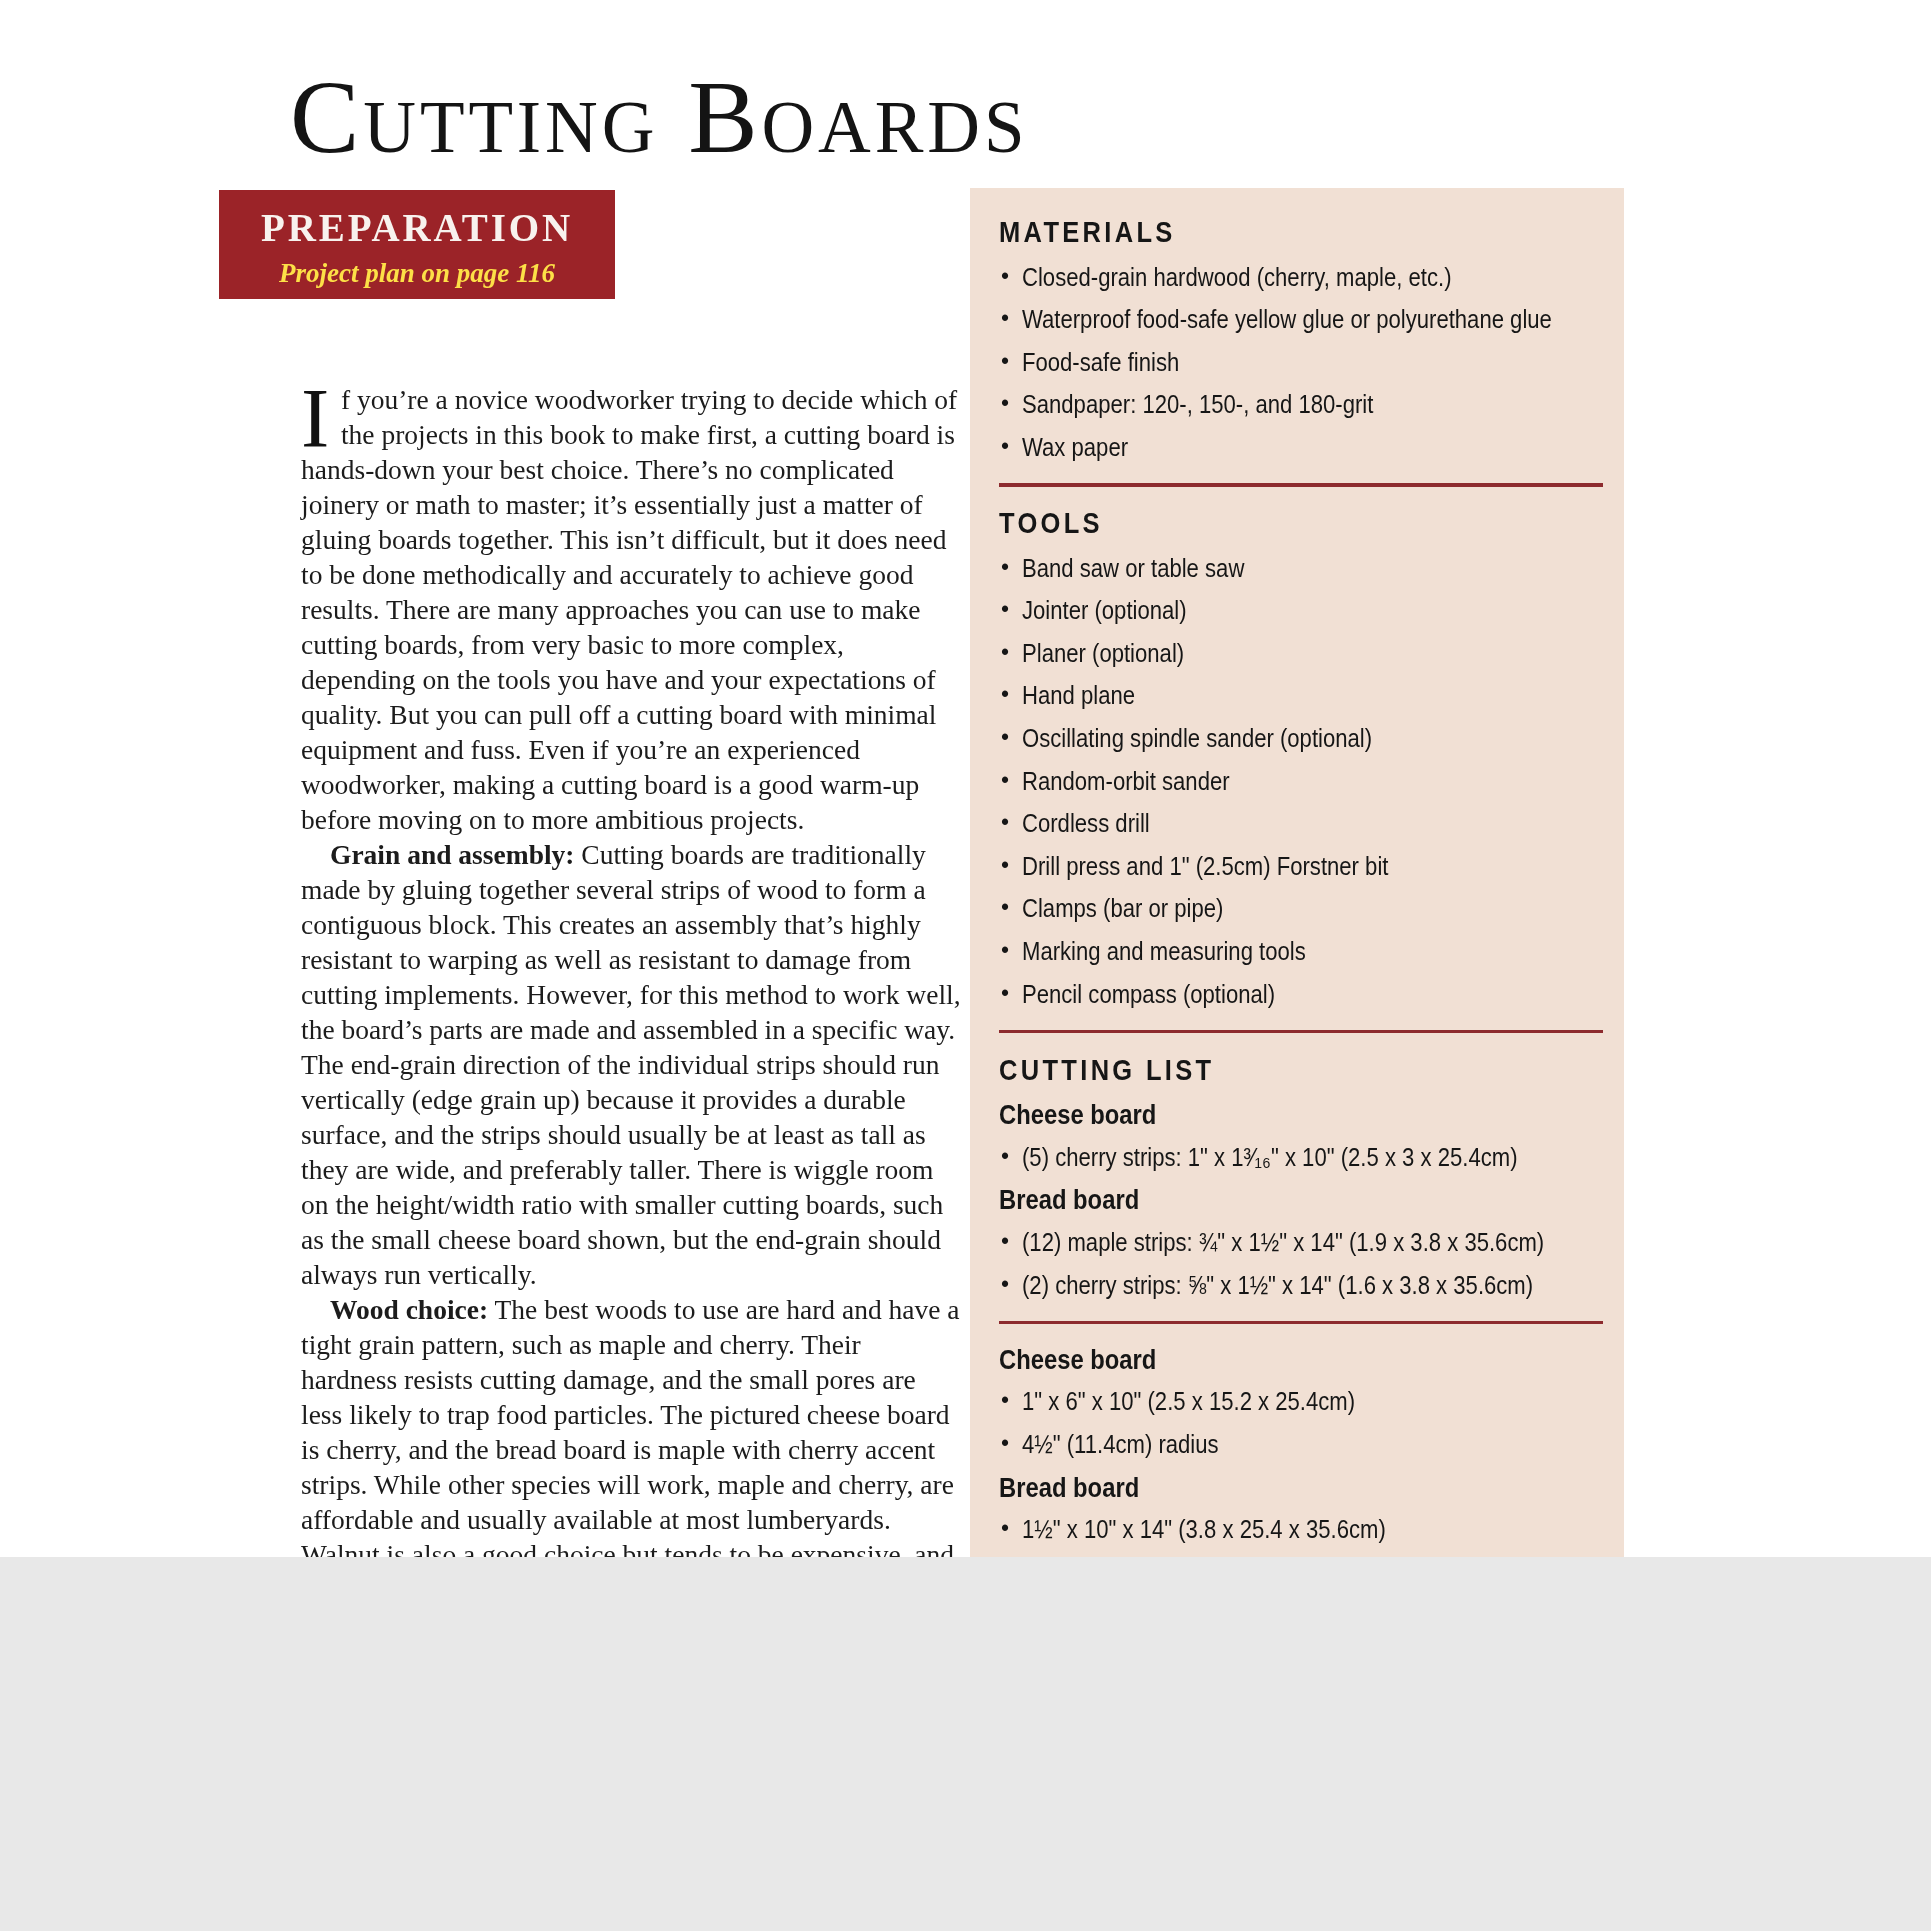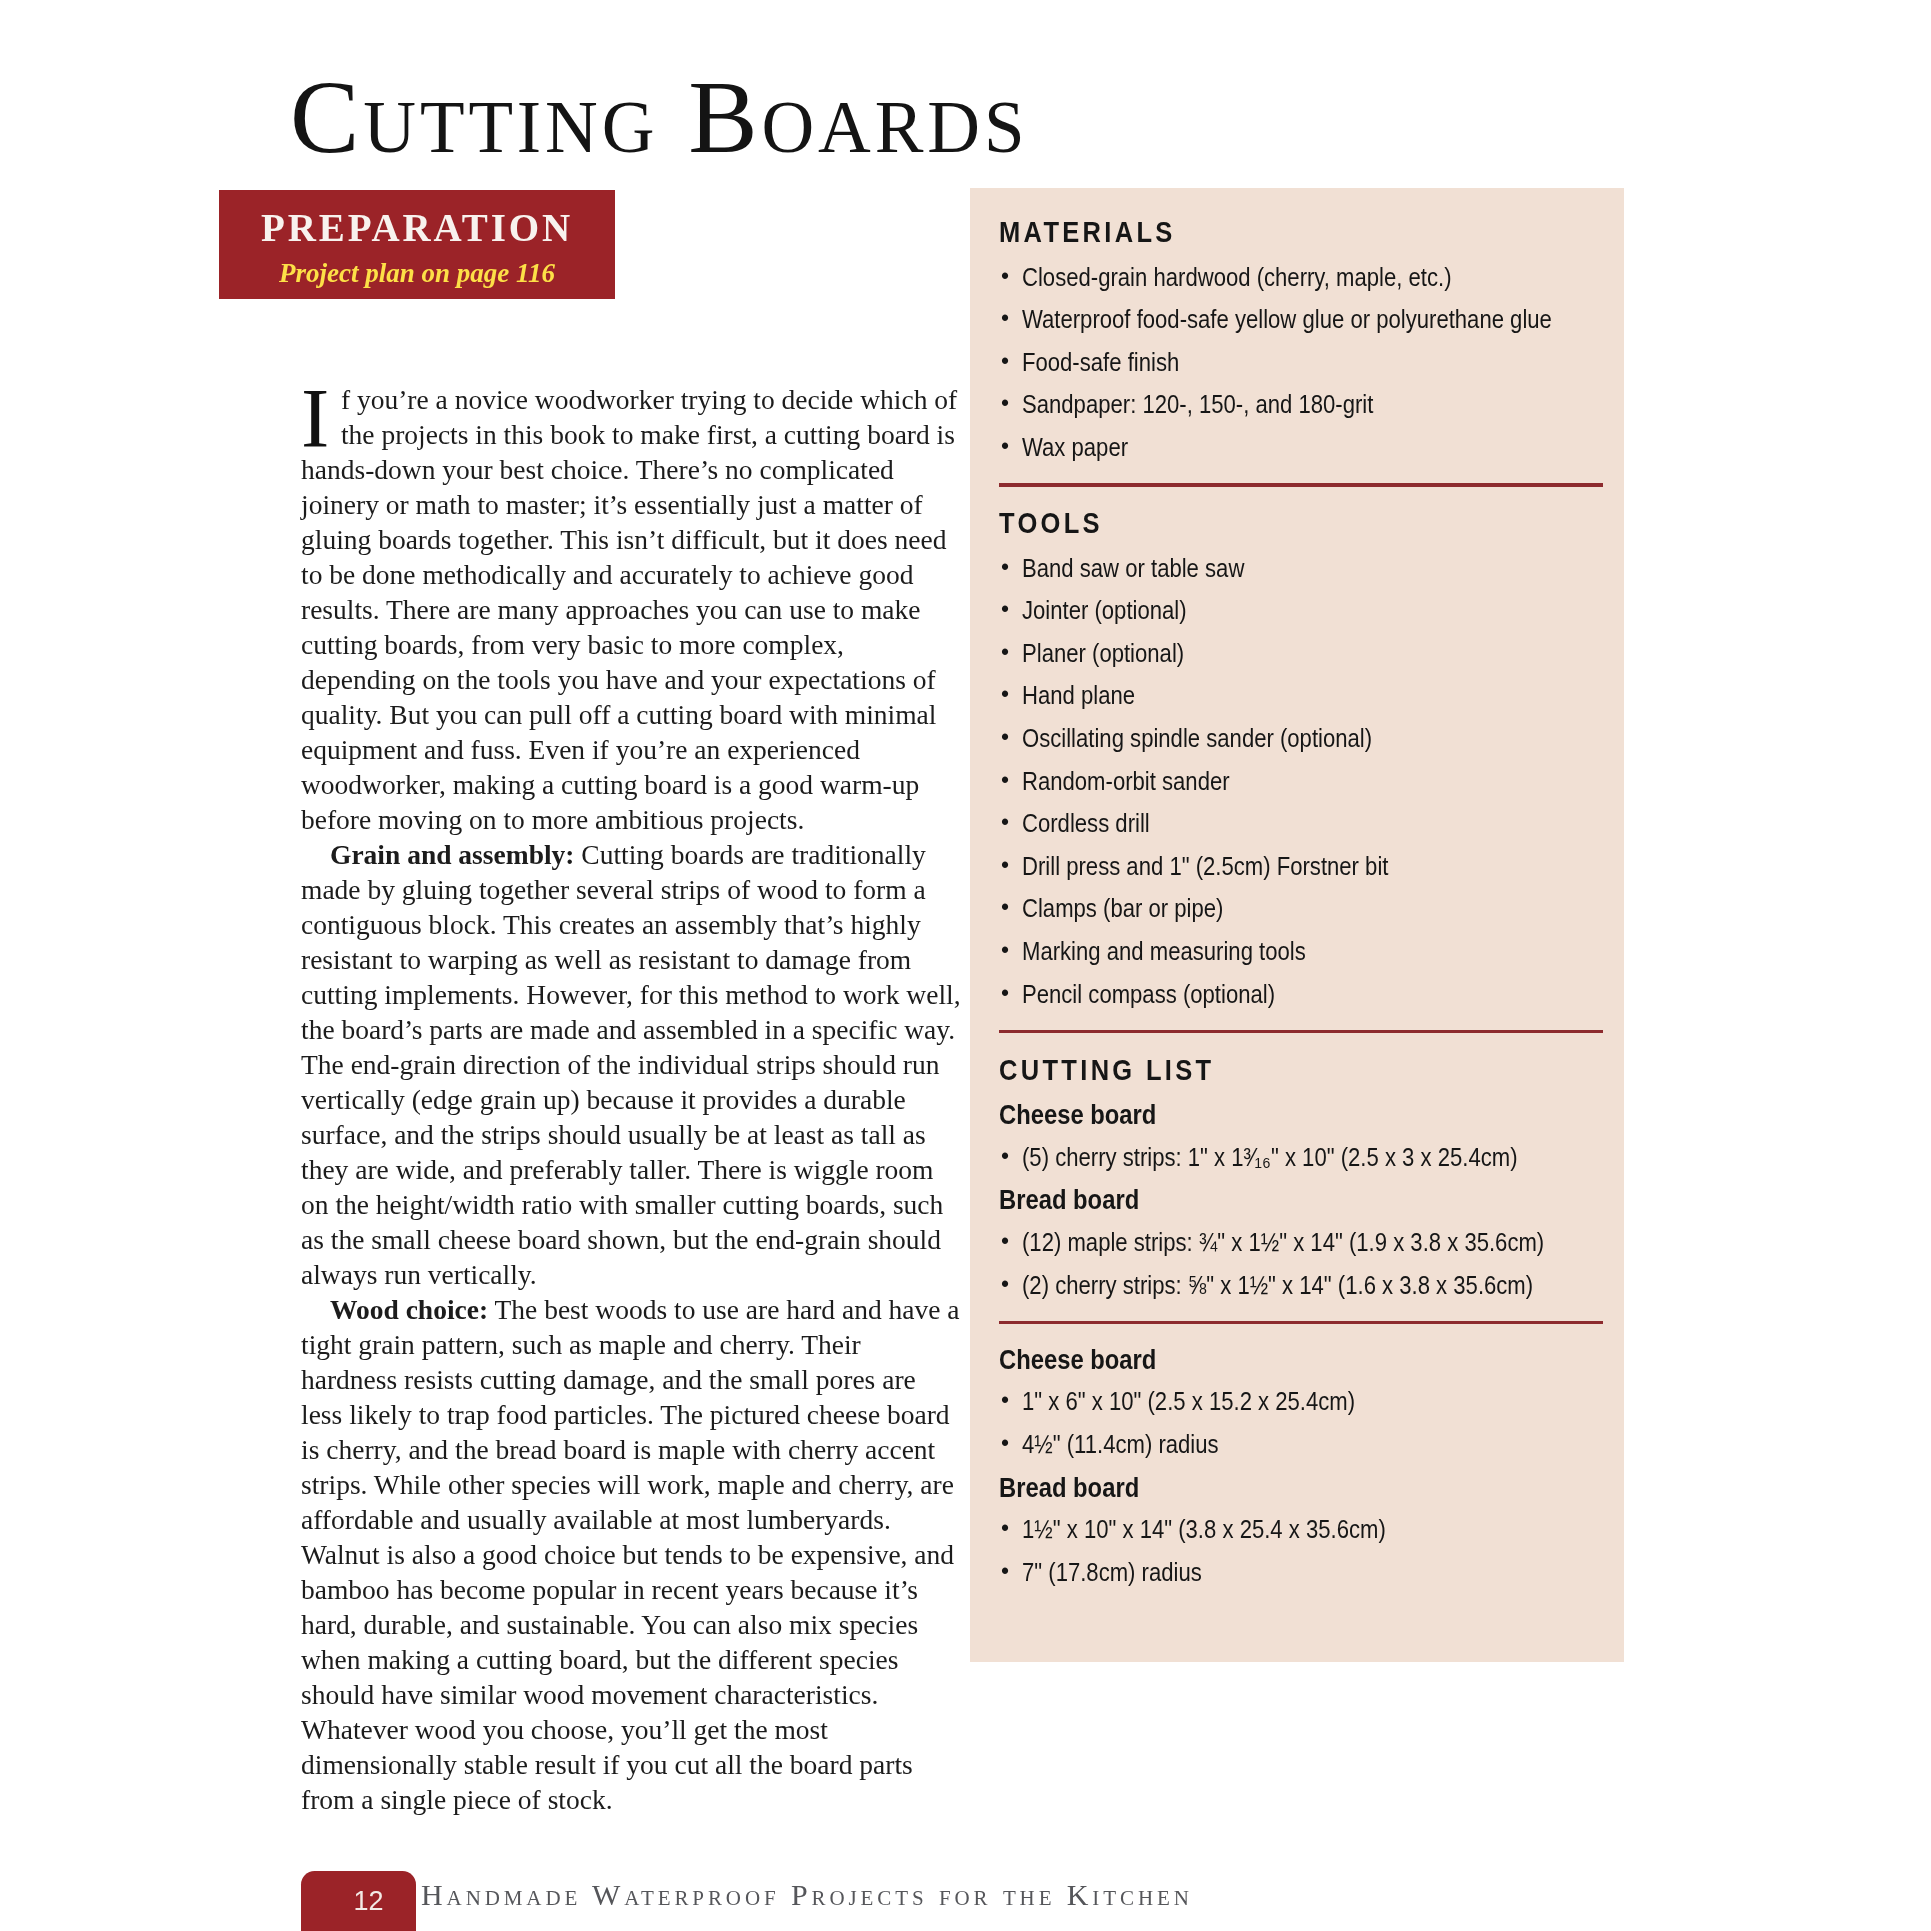--- a/index.html
+++ b/index.html
@@ -1,18 +1,18 @@
 <!DOCTYPE html>
 <html><head>
 <meta charset="utf-8">
 <style>
   html,body { margin:0; padding:0; background:#e8e8e8; }
   .page {
     position: relative;
-    width: 1931px; height: 1931px;
+    width: 1931px; height: 1557px;
     background: #ffffff;
     overflow: hidden;
     font-family: "Liberation Serif", "DejaVu Serif", serif;
     color: #1c1c1c;
   }
 
   
   .main-title {
     position: absolute;
     left: 290px; top: 60px;

